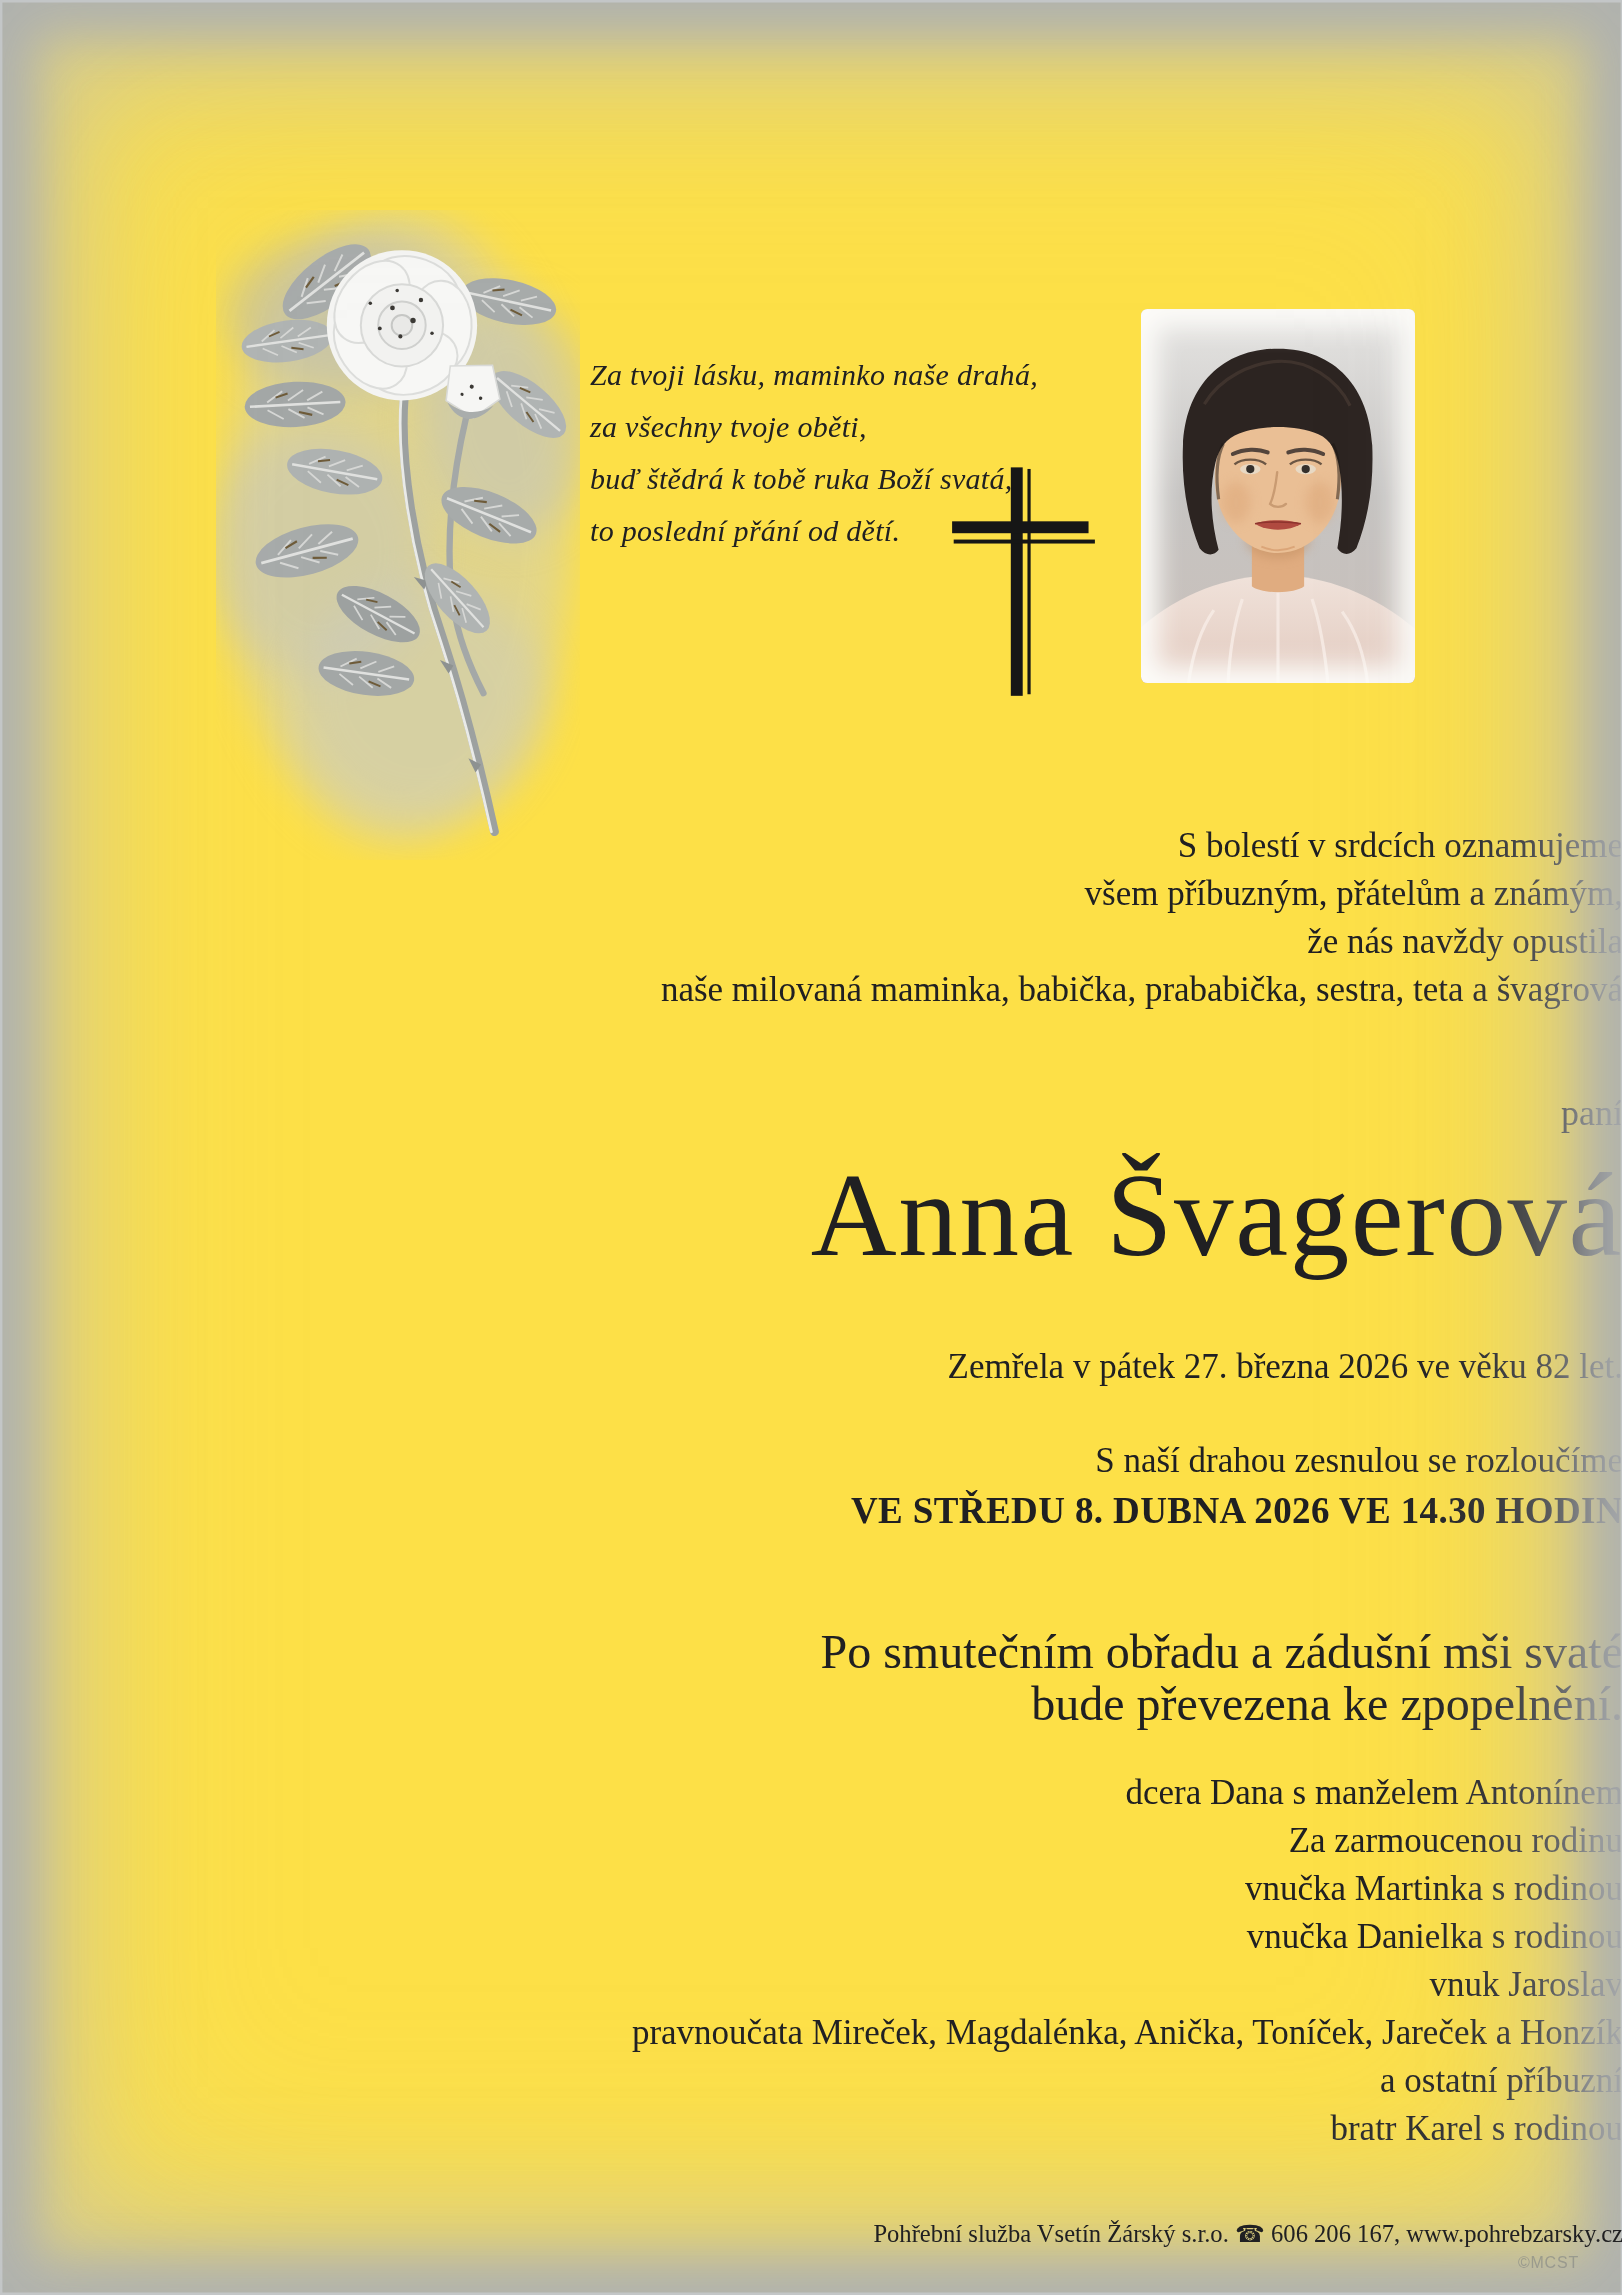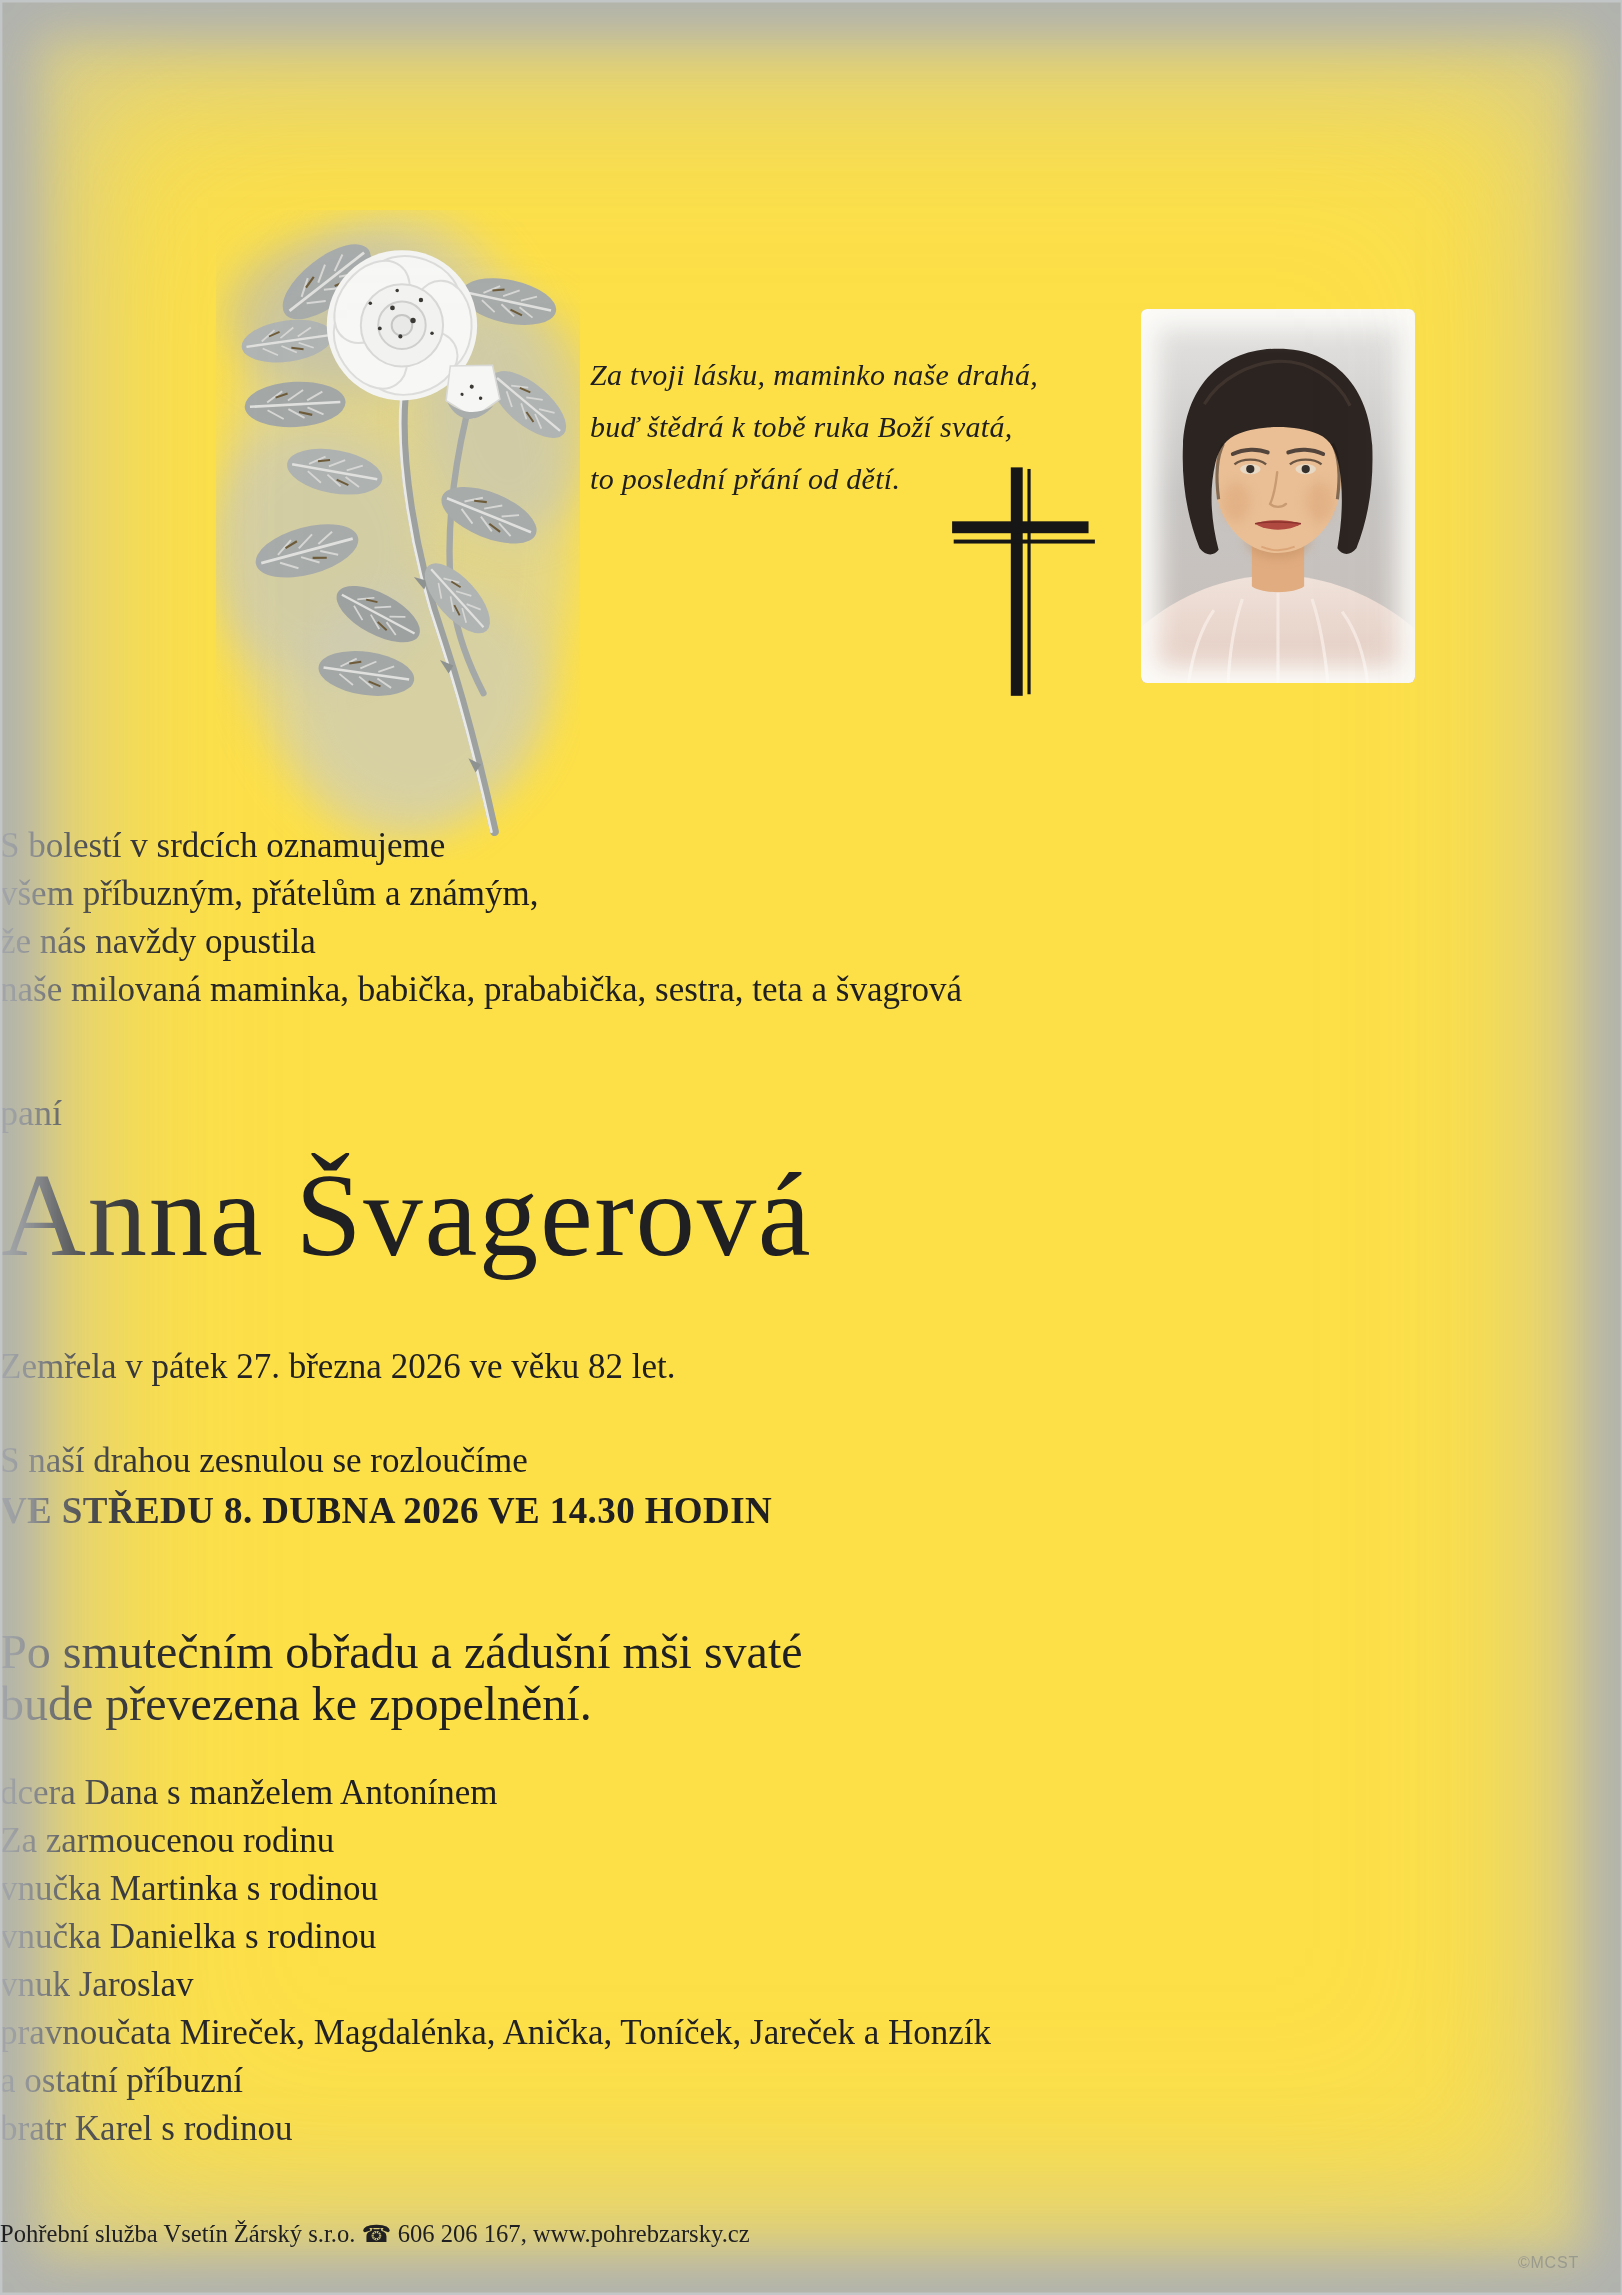--- a/index.html
+++ b/index.html
@@ -28,21 +28,21 @@
   .cross { position:absolute; left:948px; top:465px; width:151px; height:234px; z-index:2; }
   .photo {
     position:absolute; left:1141px; top:309px; width:274px; height:374px;
     border-radius:6.3px; overflow:hidden; z-index:2;
   }
   .photo::after {
     content:""; position:absolute; inset:0; border-radius:6.3px;
     box-shadow: inset 0 0 24px 17.4px #fcfbf8;
     pointer-events:none;
   }
-  .centered { position:absolute; left:0; right:0; text-align:left; z-index:2; }
+  .centered { position:absolute; left:0; right:0; text-align:right; z-index:2; }
   .announcement { top:822px; font-size:35px; line-height:48px; }
   .title-prefix { top:1092px; font-size:36px; }
   .name {
     top:1147px; font-size:119px; font-weight:normal; margin:0;
     letter-spacing:1.6px; line-height:1.15;
   }
   .death-line { top:1347px; font-size:35px; }
   .farewell { top:1436px; font-size:35px; line-height:50px; }
   .fw-bold { font-size:37px; font-weight:bold; letter-spacing:0.4px; }
   .cremation { top:1626px; font-size:48px; line-height:52px; }
@@ -128,20 +128,21 @@
         <path d="M-24,20 C-6,42 18,40 34,12 C16,28 -2,30 -24,20 Z" fill="#a9adac"></path>
         <circle cx="2" cy="-6" r="2.6" fill="#3b3935"></circle>
         <circle cx="16" cy="6" r="2.2" fill="#3b3935"></circle>
         <circle cx="-8" cy="6" r="2" fill="#3b3935"></circle>
       </g>
     </svg>
   </div>
 
   <div class="verse">
     <div>Za tvoji lásku, maminko naše drahá,</div>
+    <div>za všechny tvoje oběti,</div>
     <div>buď štědrá k tobě ruka Boží svatá,</div>
     <div>to poslední přání od dětí.</div>
   </div>
 
   <div class="cross">
     <svg viewBox="0 0 190 295" width="151" height="234" aria-hidden="true">
       <rect x="79" y="3" width="15" height="288" fill="#161616"></rect>
       <rect x="100" y="5" width="4" height="284" fill="#161616"></rect>
       <rect x="5" y="71" width="172" height="15" fill="#161616"></rect>
       <rect x="7" y="94" width="178" height="5" fill="#161616"></rect>

